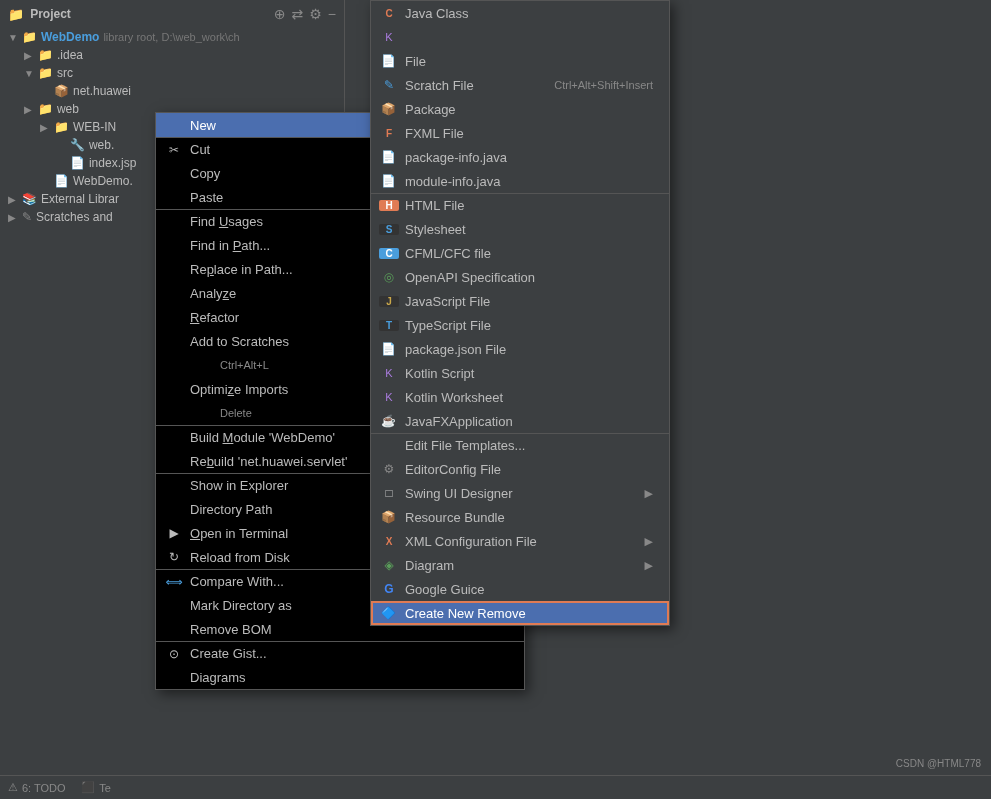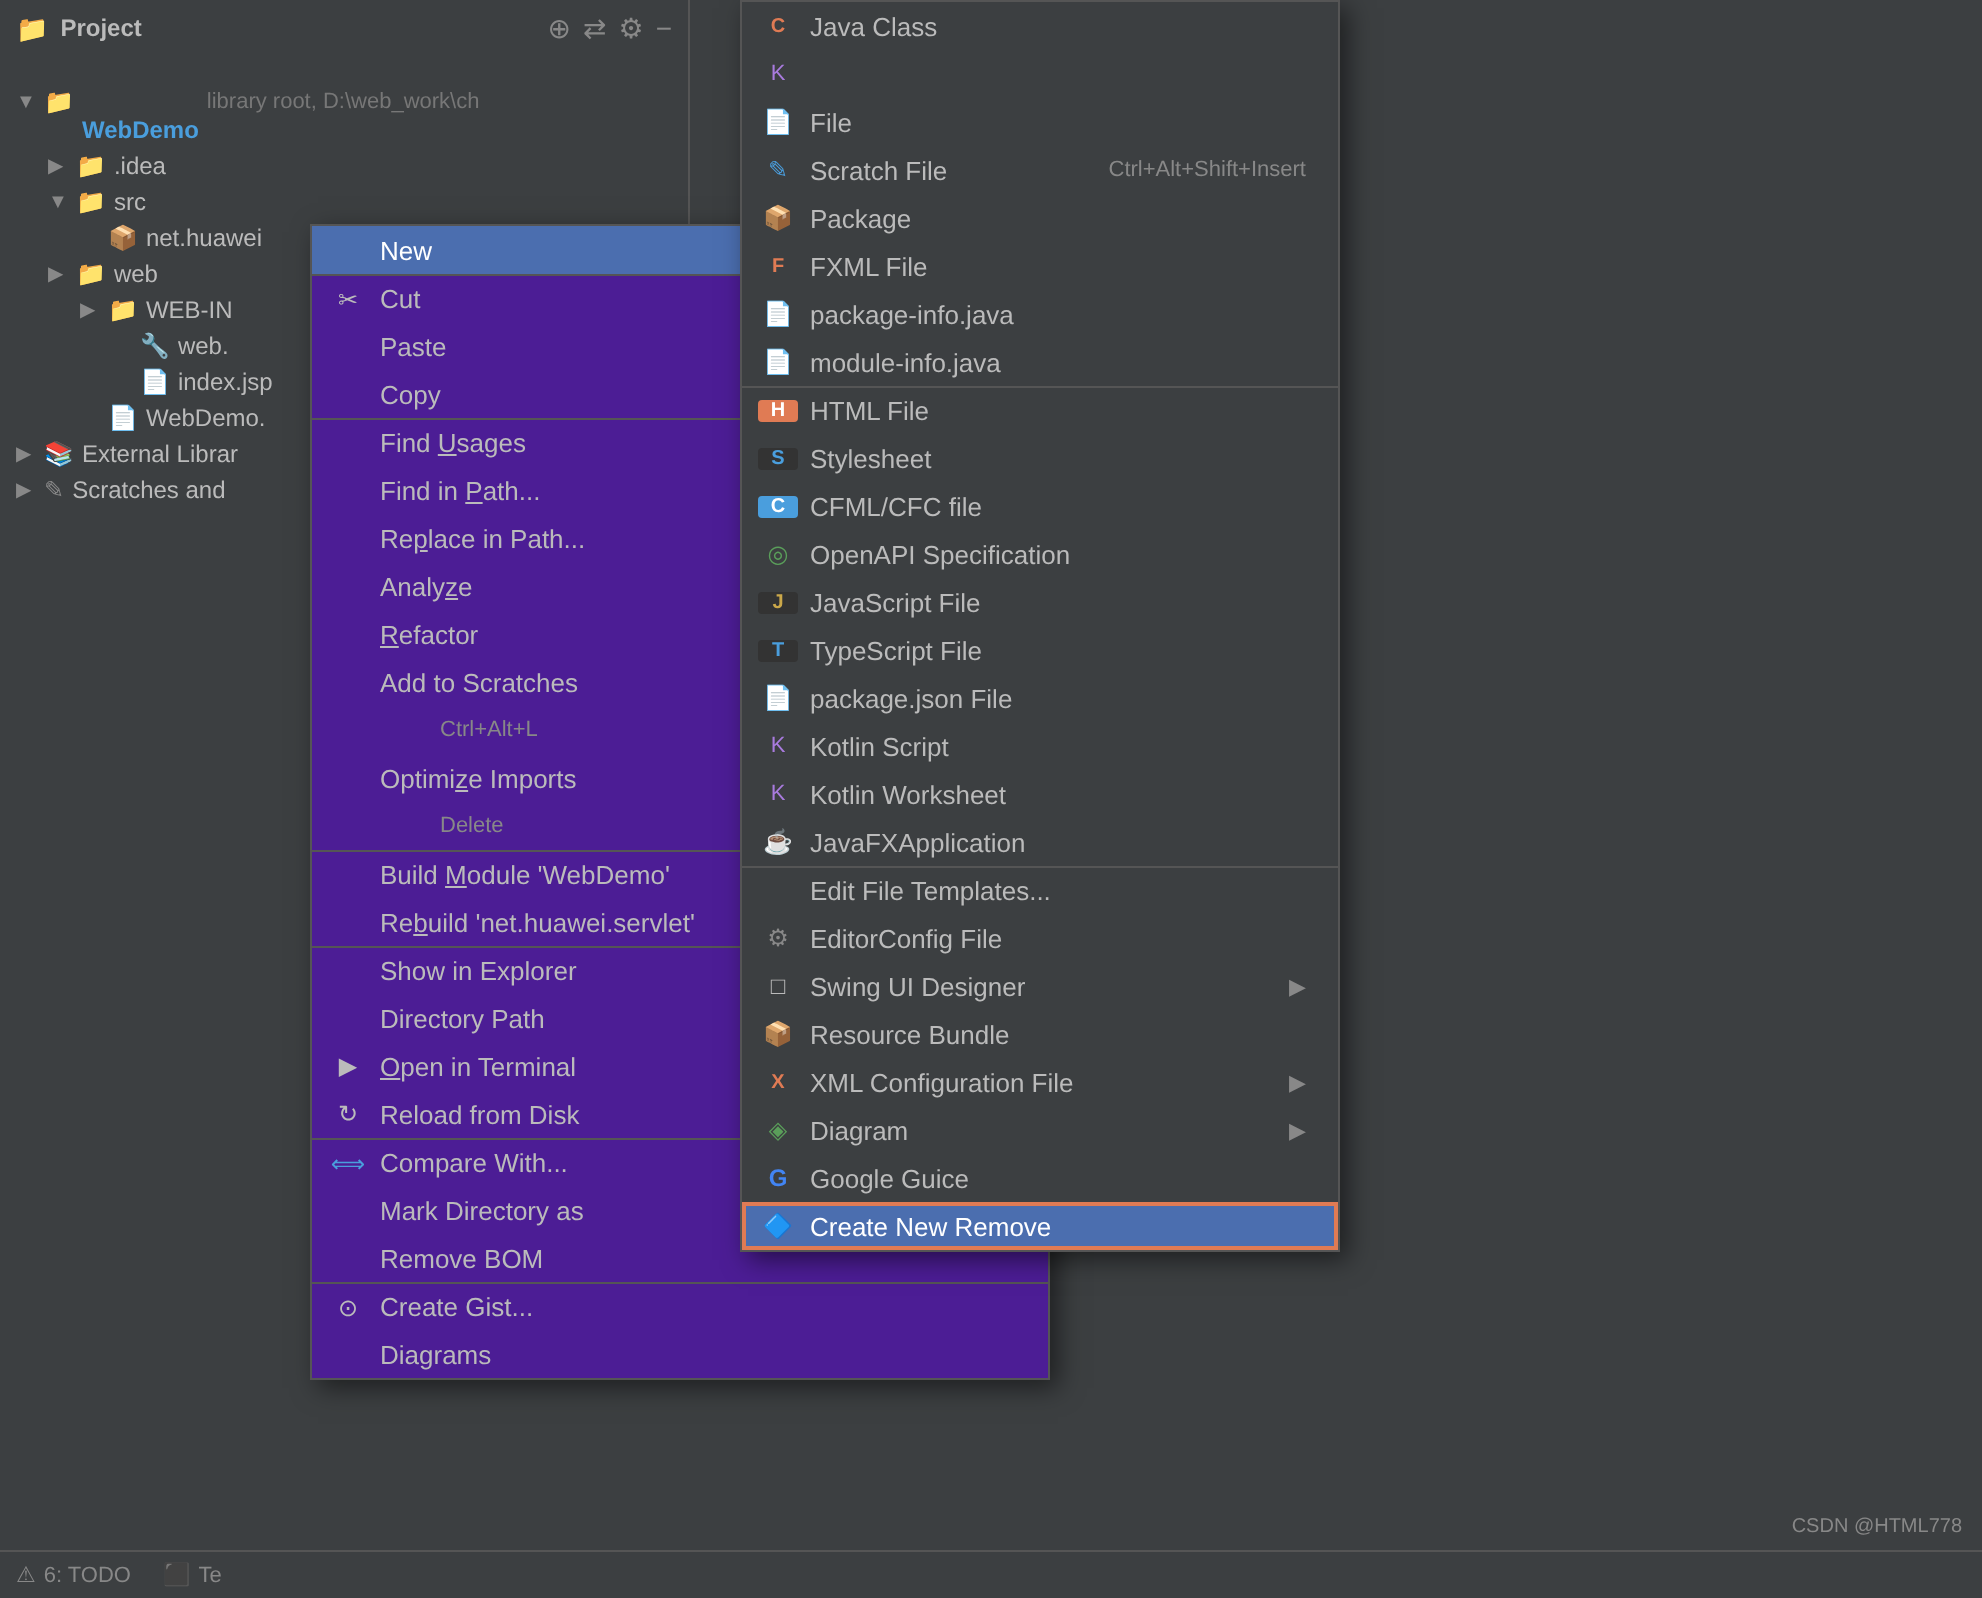--- a/index.html
+++ b/index.html
@@ -67,21 +67,21 @@
       margin-right: 4px;
       font-size: 12px;
     }
 
     
     .context-menu {
       position: absolute;
       top: 112px;
       left: 155px;
       width: 370px;
-      background: #4c1d95;
+      background: #000000;
       border: 1px solid #555;
       box-shadow: 4px 4px 12px rgba(0,0,0,0.5);
       z-index: 100;
     }
 
     .menu-item {
       display: flex;
       align-items: center;
       padding: 4px 16px 4px 8px;
       color: #bbb;
@@ -219,21 +219,21 @@
     <span class="panel-header-title">Project</span>
     <span class="header-icon">⊕</span>
     <span class="header-icon">⇄</span>
     <span class="header-icon">⚙</span>
     <span class="header-icon">−</span>
   </div>
 
   <div class="tree-item">
     <span class="tree-arrow">▼</span>
     <span class="tree-icon folder-icon">📁</span>
-    <span style="color:#4a9edd;font-weight:bold;margin-top:28px;">WebDemo</span>
+    <span style="color:#4a9edd;font-weight:bold;">WebDemo</span>
     <span style="color:#777;font-size:11px; margin-left:4px;">library root, D:\web_work\ch</span>
   </div>
   <div class="tree-item">
     <span class="tree-arrow" style="margin-left:16px;">▶</span>
     <span class="tree-icon folder-icon">📁</span>
     <span>.idea</span>
   </div>
   <div class="tree-item">
     <span class="tree-arrow" style="margin-left:16px;">▼</span>
     <span class="tree-icon src-icon">📁</span>
@@ -289,27 +289,27 @@
     <span class="menu-item-arrow">▶</span>
   </div>
 
   <div class="menu-item separator-above">
     <span class="menu-item-icon ic-cut">✂</span>
     <span class="menu-item-label">Cut</span>
     <span class="menu-item-shortcut">Ctrl+X</span>
   </div>
   <div class="menu-item">
     <span class="menu-item-icon"></span>
+    <span class="menu-item-label">Copy</span>
+    <span class="menu-item-arrow">▶</span>
+  </div>
+  <div class="menu-item">
+    <span class="menu-item-icon"></span>
     <span class="menu-item-label">Paste</span>
     <span class="menu-item-shortcut">Ctrl+V</span>
-  </div>
-  <div class="menu-item">
-    <span class="menu-item-icon"></span>
-    <span class="menu-item-label">Copy</span>
-    <span class="menu-item-arrow">▶</span>
   </div>
 
   <div class="menu-item separator-above">
     <span class="menu-item-icon"></span>
     <span class="menu-item-label">Find <u>U</u>sages</span>
     <span class="menu-item-shortcut">Alt+F7</span>
   </div>
   <div class="menu-item">
     <span class="menu-item-icon"></span>
     <span class="menu-item-label">Find in <u>P</u>ath...</span>

